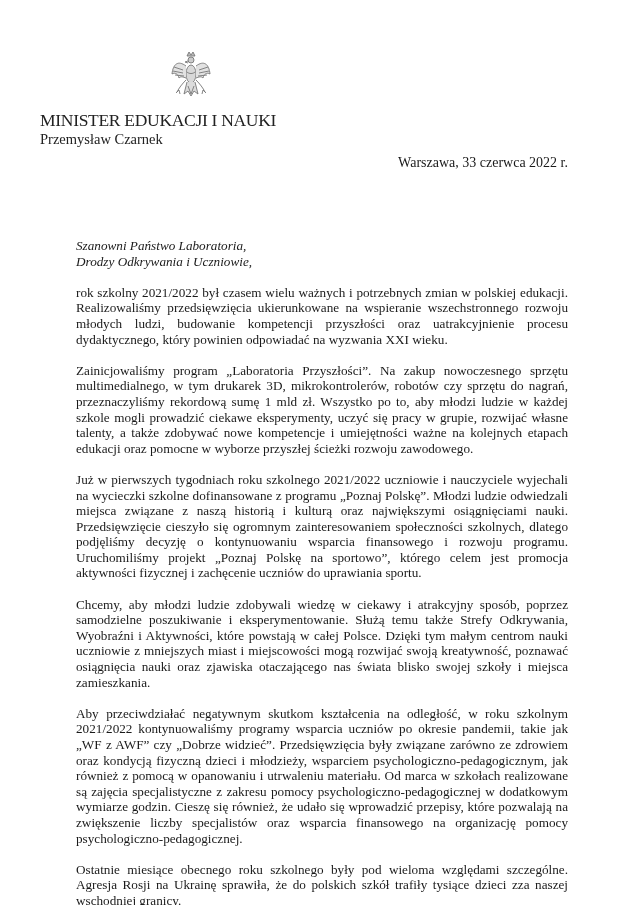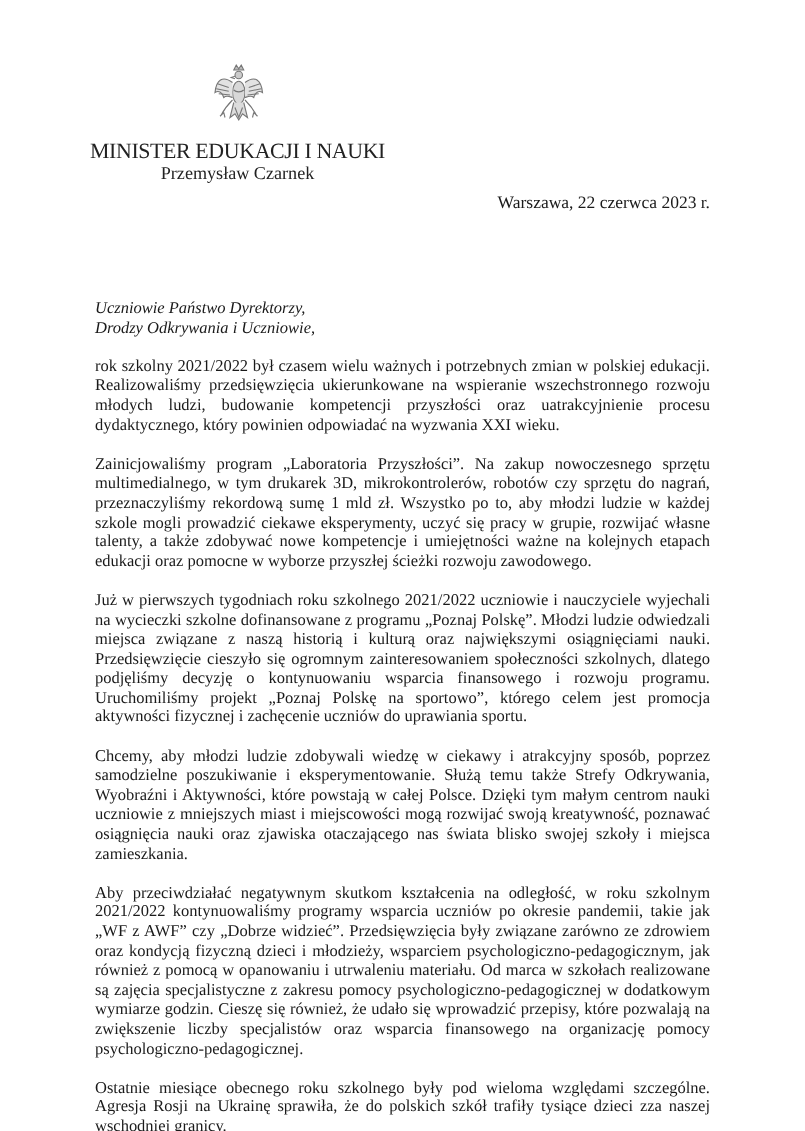--- a/index.html
+++ b/index.html
@@ -1,19 +1,19 @@
 <!DOCTYPE html>
 <html><head>
 <meta charset="utf-8">
 <style>
   html, body { margin: 0; padding: 0; background: #ffffff; }
   body { width: 644px; height: 905px; position: relative; overflow: hidden;
          font-family: "Liberation Serif", "DejaVu Serif", serif; color: #1a1a1a; }
   .eagle { position: absolute; left: 170px; top: 50px; width: 42px; height: 56px; }
-  .org { position: absolute; left: 40px; width: 300px; text-align: center; }
+  .org { position: absolute; left: 40px; width: 300px; text-align: left; }
   .org-title { top: 110px; font-size: 17.5px; letter-spacing: -0.3px; color: #222; }
   .org-name { top: 131px; font-size: 14.5px; color: #222; }
   .date { position: absolute; right: 76px; top: 155px; font-size: 14px; }
   .letter { position: absolute; left: 76px; top: 238px; width: 492px;
             font-size: 13.2px; line-height: 15.6px; }
   .greeting { font-style: italic; margin: 0 0 15.6px 0; }
   .greeting div { white-space: nowrap; }
   .para { margin: 0 0 15.6px 0; text-align: justify; }
 </style>
 </head>
@@ -41,25 +41,25 @@
     <path d="M16 30 C12 34, 9 38, 7 42 M9 40 L6 43 M9 40 L10 44"></path>
     <path d="M26 30 C30 34, 33 38, 35 42 M33 40 L36 43 M33 40 L32 44"></path>
 
     <path d="M17 22 C19 24, 23 24, 25 22"></path>
   </g>
 </svg>
 
 <div class="org org-title">MINISTER EDUKACJI I NAUKI</div>
 <div class="org org-name">Przemysław Czarnek</div>
 
-<div class="date">Warszawa, 22 czerwca 2023 r.</div>
+<div class="date">Warszawa, 33 czerwca 2022 r.</div>
 
 <div class="letter">
   <div class="greeting">
-    <div>Uczniowie Państwo Dyrektorzy,</div>
+    <div>Szanowni Państwo Laboratoria,</div>
     <div>Drodzy Odkrywania i Uczniowie,</div>
   </div>
   <p class="para">rok szkolny 2021/2022 był czasem wielu ważnych i potrzebnych zmian w polskiej edukacji. Realizowaliśmy przedsięwzięcia ukierunkowane na wspieranie wszechstronnego rozwoju młodych ludzi, budowanie kompetencji przyszłości oraz uatrakcyjnienie procesu dydaktycznego, który powinien odpowiadać na wyzwania XXI wieku.</p>
   <p class="para">Zainicjowaliśmy program „Laboratoria Przyszłości”. Na zakup nowoczesnego sprzętu multimedialnego, w tym drukarek 3D, mikrokontrolerów, robotów czy sprzętu do nagrań, przeznaczyliśmy rekordową sumę 1 mld zł. Wszystko po to, aby młodzi ludzie w każdej szkole mogli prowadzić ciekawe eksperymenty, uczyć się pracy w grupie, rozwijać własne talenty, a także zdobywać nowe kompetencje i umiejętności ważne na kolejnych etapach edukacji oraz pomocne w wyborze przyszłej ścieżki rozwoju zawodowego.</p>
   <p class="para">Już w pierwszych tygodniach roku szkolnego 2021/2022 uczniowie i nauczyciele wyjechali na wycieczki szkolne dofinansowane z programu „Poznaj Polskę”. Młodzi ludzie odwiedzali miejsca związane z naszą historią i kulturą oraz największymi osiągnięciami nauki. Przedsięwzięcie cieszyło się ogromnym zainteresowaniem społeczności szkolnych, dlatego podjęliśmy decyzję o kontynuowaniu wsparcia finansowego i rozwoju programu. Uruchomiliśmy projekt „Poznaj Polskę na sportowo”, którego celem jest promocja aktywności fizycznej i zachęcenie uczniów do uprawiania sportu.</p>
   <p class="para">Chcemy, aby młodzi ludzie zdobywali wiedzę w ciekawy i atrakcyjny sposób, poprzez samodzielne poszukiwanie i eksperymentowanie. Służą temu także Strefy Odkrywania, Wyobraźni i Aktywności, które powstają w całej Polsce. Dzięki tym małym centrom nauki uczniowie z mniejszych miast i miejscowości mogą rozwijać swoją kreatywność, poznawać osiągnięcia nauki oraz zjawiska otaczającego nas świata blisko swojej szkoły i miejsca zamieszkania.</p>
   <p class="para">Aby przeciwdziałać negatywnym skutkom kształcenia na odległość, w roku szkolnym 2021/2022 kontynuowaliśmy programy wsparcia uczniów po okresie pandemii, takie jak „WF z AWF” czy „Dobrze widzieć”. Przedsięwzięcia były związane zarówno ze zdrowiem oraz kondycją fizyczną dzieci i młodzieży, wsparciem psychologiczno-pedagogicznym, jak również z pomocą w opanowaniu i utrwaleniu materiału. Od marca w szkołach realizowane są zajęcia specjalistyczne z zakresu pomocy psychologiczno-pedagogicznej w dodatkowym wymiarze godzin. Cieszę się również, że udało się wprowadzić przepisy, które pozwalają na zwiększenie liczby specjalistów oraz wsparcia finansowego na organizację pomocy psychologiczno-pedagogicznej.</p>
   <p class="para">Ostatnie miesiące obecnego roku szkolnego były pod wieloma względami szczególne. Agresja Rosji na Ukrainę sprawiła, że do polskich szkół trafiły tysiące dzieci zza naszej wschodniej granicy.</p>
 </div>
 

